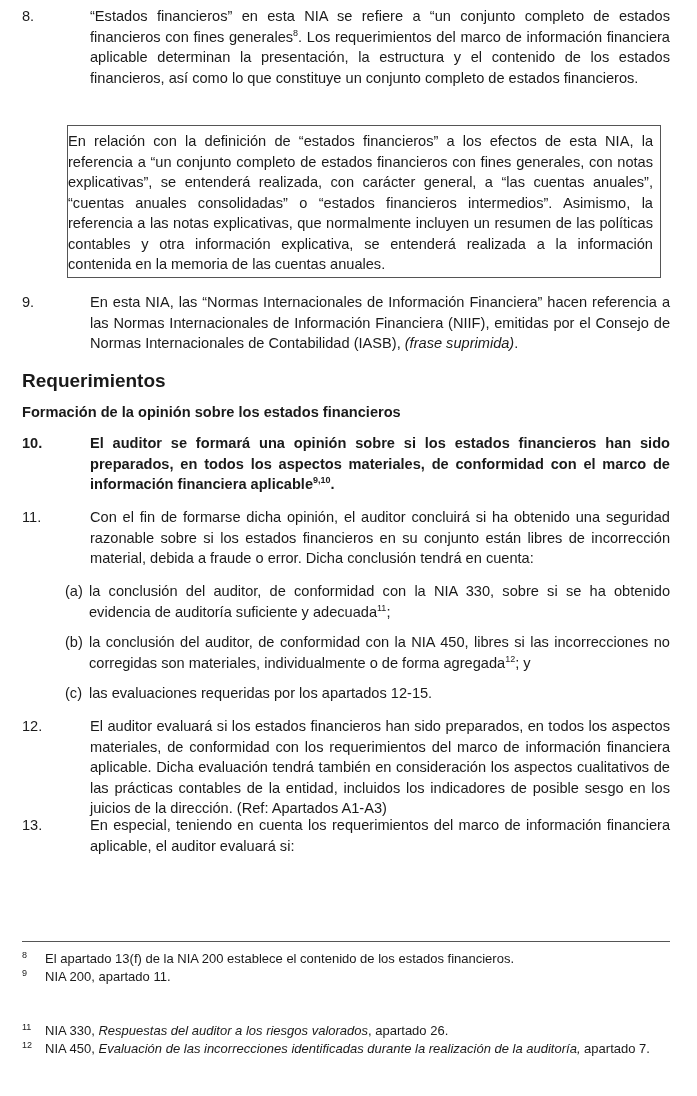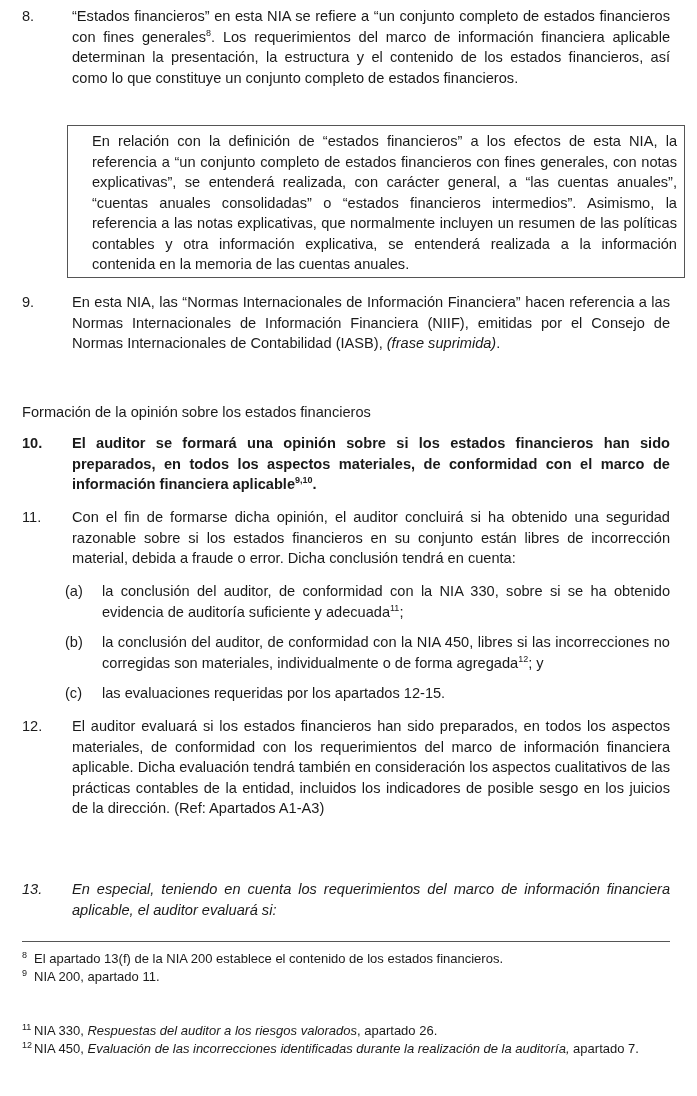--- a/index.html
+++ b/index.html
@@ -3,55 +3,56 @@
 <meta charset="utf-8">
 <style>
   html, body { margin: 0; padding: 0; background: #ffffff; }
   body {
     width: 697px; height: 1096px; overflow: hidden; position: relative;
     font-family: "Liberation Sans", sans-serif; color: #1a1a1a;
   }
   .page { position: absolute; left: 0; top: 0; width: 697px; height: 1096px; }
   .para { position: absolute; left: 22px; width: 648px; font-size: 14.6px; line-height: 20.5px; }
   .para .num { position: absolute; left: 0; top: 0; }
-  .para .body { margin-left: 50px; text-align: justify; }
+  .para .body { margin-left: 68px; text-align: justify; }
   .box {
     position: absolute; left: 67px; top: 125px; width: 585px; height: 140px;
-    border: 1.5px solid #555; padding: 5px 7px 6px 24px;
+    border: 1.5px solid #555; padding: 5px 7px 6px 0;
     font-size: 14.6px; line-height: 20.5px; text-align: justify;
   }
   .sub { position: absolute; left: 65px; width: 605px; font-size: 14.6px; line-height: 20.5px; }
   .sub .lbl { position: absolute; left: 0; top: 0; }
-  .sub .body { margin-left: 37px; text-align: justify; }
+  .sub .body { margin-left: 24px; text-align: justify; }
   sup { font-size: 9px; line-height: 0; vertical-align: 6px; }
   .h1 { position: absolute; left: 22px; top: 370px; font-size: 19px; font-weight: bold; }
-  .h2 { position: absolute; left: 22px; top: 404px; font-size: 14.6px; font-weight: normal; }
+  .h2 { position: absolute; left: 22px; top: 404px; font-size: 14.6px; font-weight: bold; }
   .rule { position: absolute; left: 22px; top: 941px; width: 648px; height: 0; border-top: 1.6px solid #555; }
   .fn { position: absolute; left: 22px; width: 648px; font-size: 13px; line-height: 17.5px; }
   .fn .fnum { position: absolute; left: 0; top: -3px; font-size: 9px; }
-  .fn .body { margin-left: 12px; text-align: justify; }
+  .fn .body { margin-left: 23px; text-align: justify; }
   .it { font-style: italic; }
 </style>
 </head>
 <body>
 
 <div class="page">
 
   <div class="para" style="top:6px;">
     <span class="num">8.</span>
     <div class="body"><span>“Estados financieros” en esta NIA se refiere a “un conjunto completo de estados financieros con fines generales</span><sup>8</sup><span>. Los requerimientos del marco de información financiera aplicable determinan la presentación, la estructura y el contenido de los estados financieros, así como lo que constituye un conjunto completo de estados financieros.</span></div>
   </div>
 
   <div class="box">En relación con la definición de “estados financieros” a los efectos de esta NIA, la referencia a “un conjunto completo de estados financieros con fines generales, con notas explicativas”, se entenderá realizada, con carácter general, a “las cuentas anuales”, “cuentas anuales consolidadas” o “estados financieros intermedios”. Asimismo, la referencia a las notas explicativas, que normalmente incluyen un resumen de las políticas contables y otra información explicativa, se entenderá realizada a la información contenida en la memoria de las cuentas anuales.</div>
 
   <div class="para" style="top:292px;">
     <span class="num">9.</span>
     <div class="body"><span>En esta NIA, las “Normas Internacionales de Información Financiera” hacen referencia a las Normas Internacionales de Información Financiera (NIIF), emitidas por el Consejo de Normas Internacionales de Contabilidad (IASB), </span><span class="it">(frase suprimida)</span><span>.</span></div>
   </div>
 
+  <div class="h1">Requerimientos</div>
   <div class="h2">Formación de la opinión sobre los estados financieros</div>
 
   <div class="para" style="top:433px;font-weight:bold;">
     <span class="num">10.</span>
     <div class="body"><span>El auditor se formará una opinión sobre si los estados financieros han sido preparados, en todos los aspectos materiales, de conformidad con el marco de información financiera aplicable</span><sup>9,10</sup><span>.</span></div>
   </div>
 
   <div class="para" style="top:507px;">
     <span class="num">11.</span>
     <div class="body">Con el fin de formarse dicha opinión, el auditor concluirá si ha obtenido una seguridad razonable sobre si los estados financieros en su conjunto están libres de incorrección material, debida a fraude o error. Dicha conclusión tendrá en cuenta:</div>
@@ -68,21 +69,21 @@
   <div class="sub" style="top:683px;">
     <span class="lbl">(c)</span>
     <div class="body"><span>las evaluaciones requeridas por los apartados 12-15.</span></div>
   </div>
 
   <div class="para" style="top:716px;">
     <span class="num">12.</span>
     <div class="body">El auditor evaluará si los estados financieros han sido preparados, en todos los aspectos materiales, de conformidad con los requerimientos del marco de información financiera aplicable. Dicha evaluación tendrá también en consideración los aspectos cualitativos de las prácticas contables de la entidad, incluidos los indicadores de posible sesgo en los juicios de la dirección. (Ref: Apartados A1-A3)</div>
   </div>
 
-  <div class="para" style="top:879px;font-style:italic;">
+  <div class="para" style="top:815px;">
     <span class="num">13.</span>
     <div class="body">En especial, teniendo en cuenta los requerimientos del marco de información financiera aplicable, el auditor evaluará si:</div>
   </div>
 
   <div class="rule"></div>
 
   <div class="fn" style="top:950px;">
     <span class="fnum">8</span>
     <div class="body">El apartado 13(f) de la NIA 200 establece el contenido de los estados financieros.</div>
   </div>

